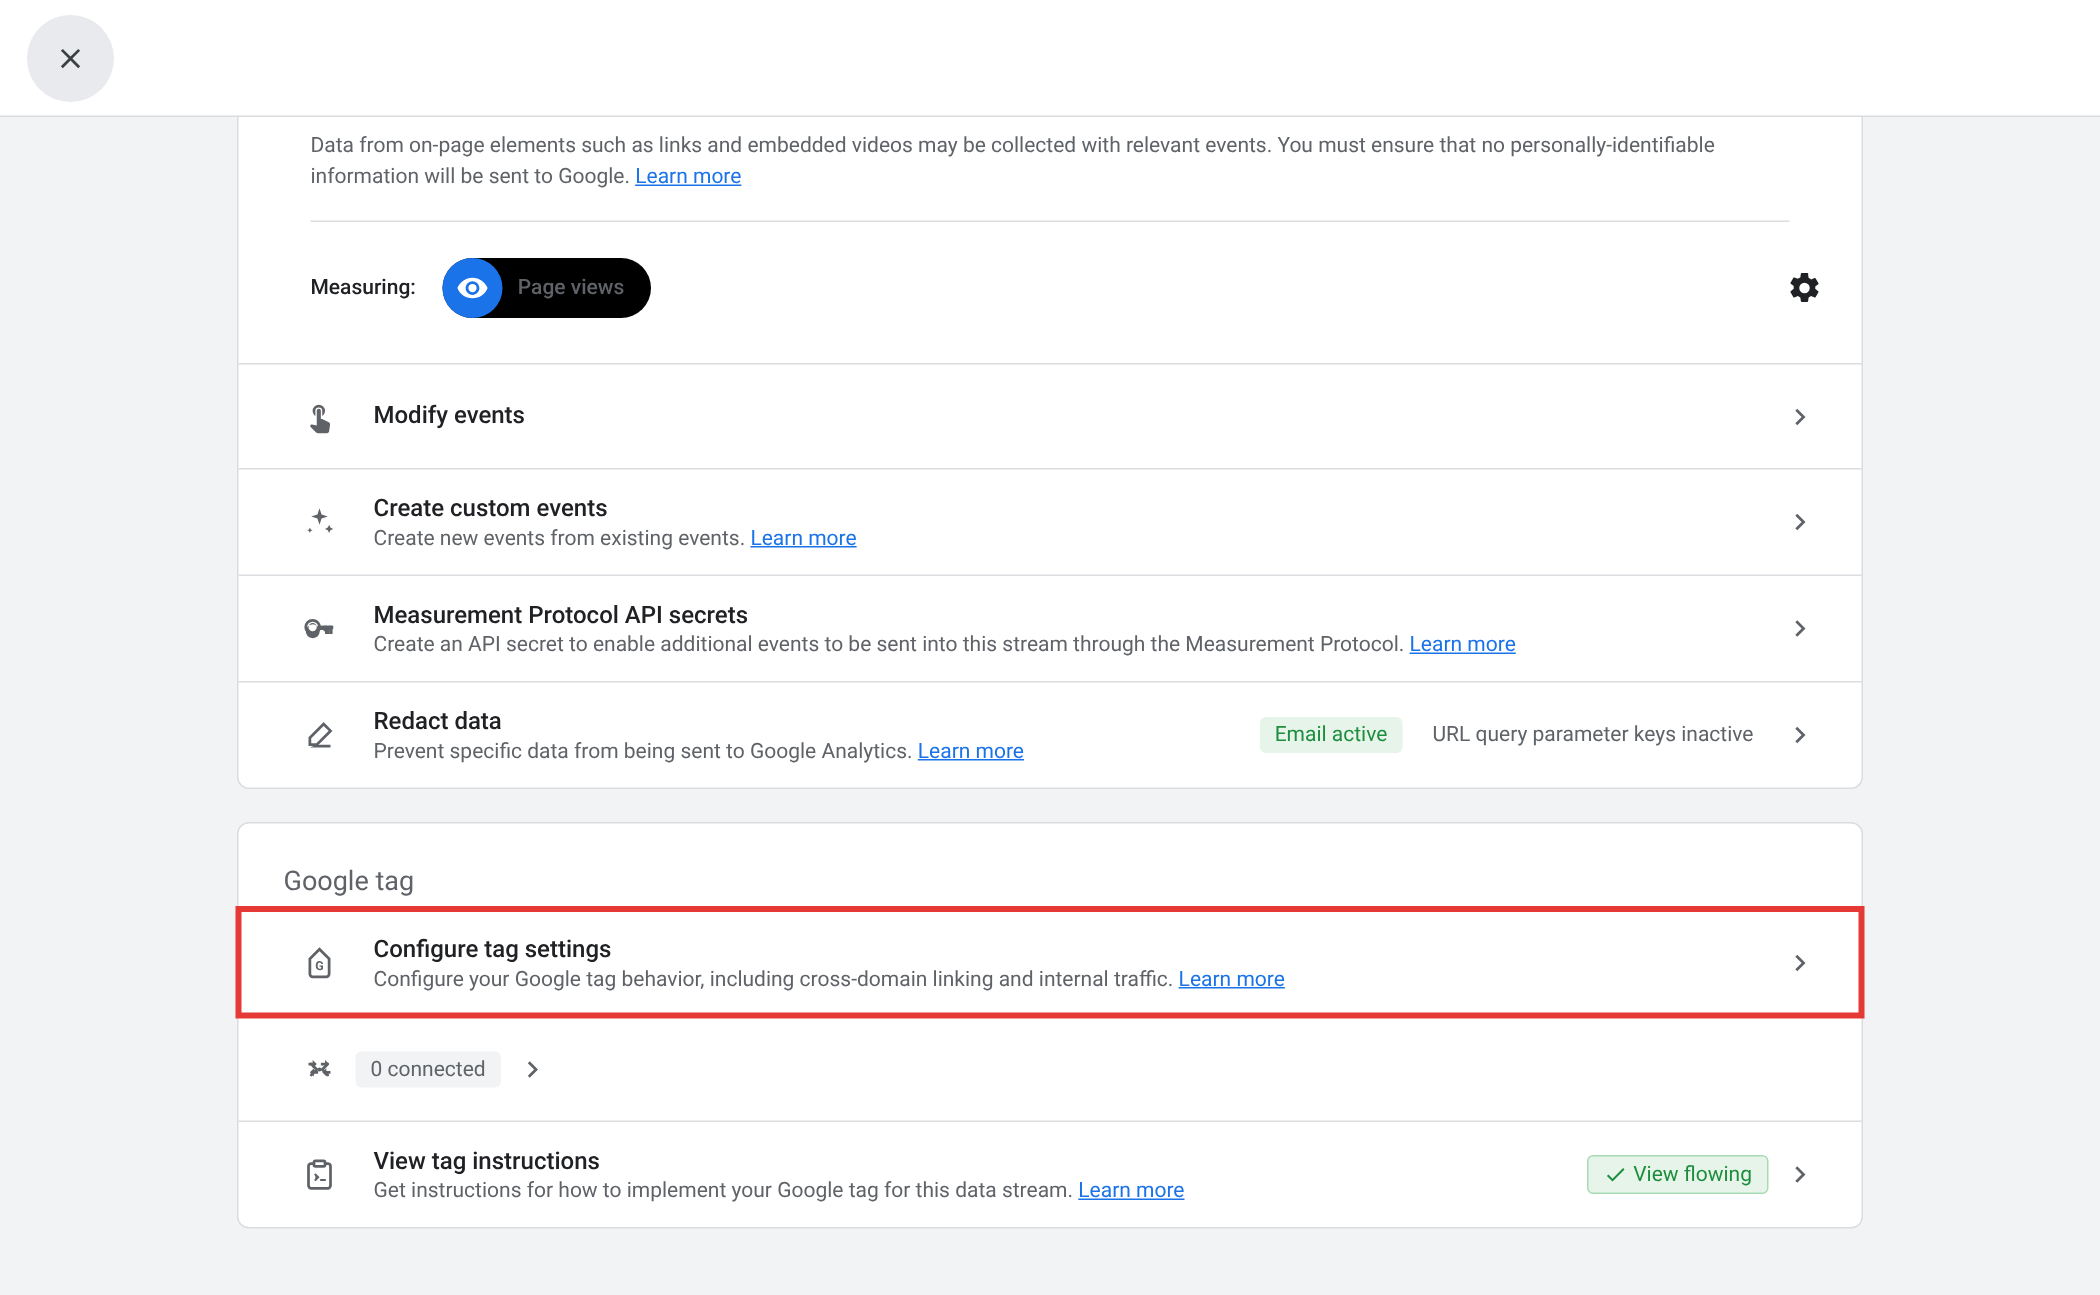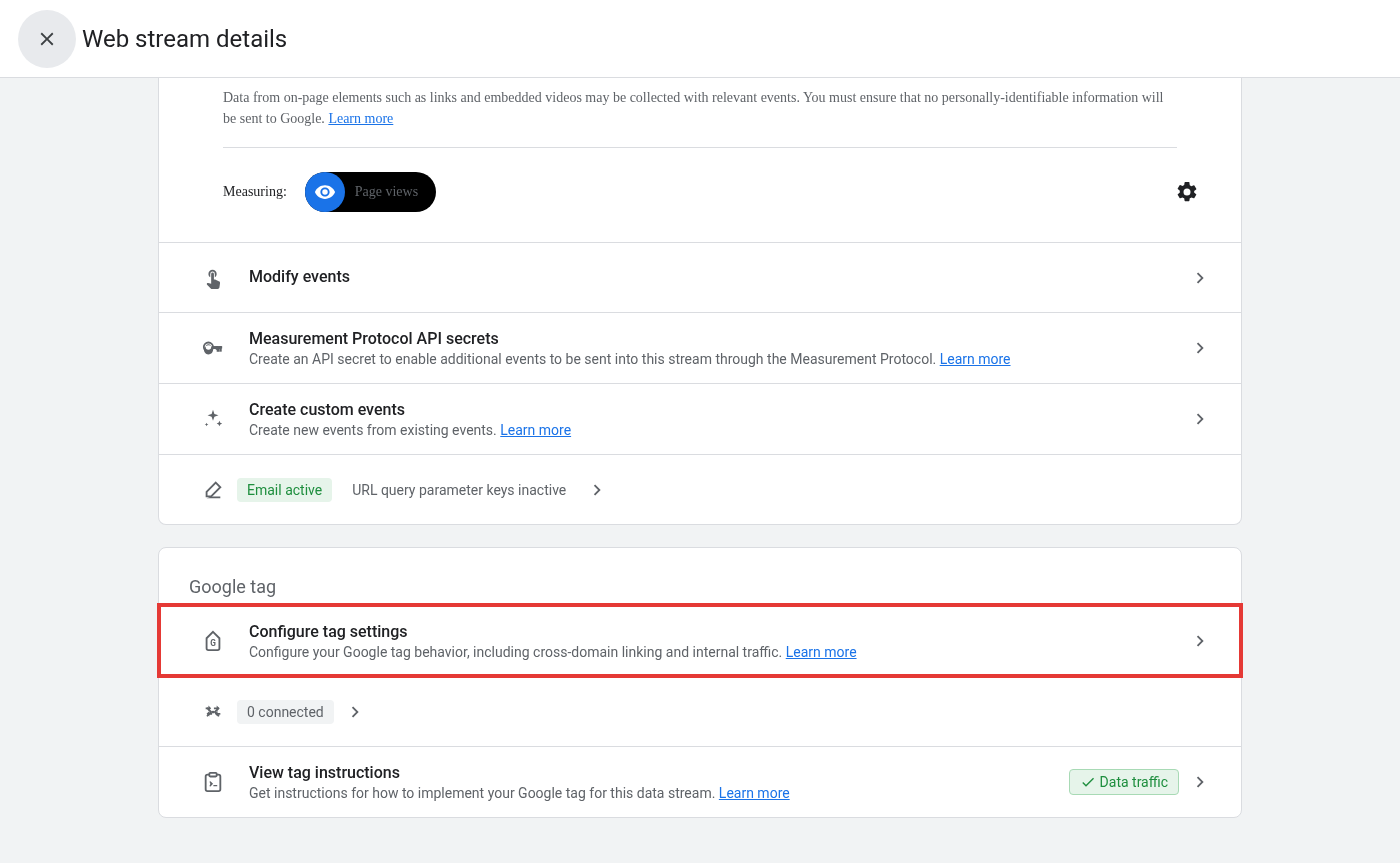--- a/index.html
+++ b/index.html
@@ -36,22 +36,21 @@
   .main {
     padding: 0 158px;
   }
   .card {
     background: #fff;
     border: 1px solid #dadce0;
     border-radius: 8px;
     margin-bottom: 22px;
   }
   .section-pad {
-    padding: 0 64px;
-    font-family: Liberation Serif, serif;
+    padding: 0 48px;
   }
   .desc {
     font-size: 14px;
     color: #5f6368;
     line-height: 1.5;
     padding-top: 9px;
     padding-bottom: 18px;
   }
   .link { color: #1a73e8; text-decoration: underline; cursor: pointer; }
   .divider-inner { height:1px; background:#dadce0; margin:0; }
@@ -122,21 +121,20 @@
 </style>
 </head>
 <body>
 
 <div class="header">
   <div class="close-btn">
     <svg width="22" height="22" viewBox="0 0 24 24">
         <path fill="#3c4043" d="M19 6.41 17.59 5 12 10.59 6.41 5 5 6.41 10.59 12 5 17.59 6.41 19 12 13.41 17.59 19 19 17.59 13.41 12z"></path>
       </svg>
   </div>
-  <div class="title">Web stream details</div>
 </div>
 
 <div class="main">
 
   <div class="card" style="border-top-left-radius:0;border-top-right-radius:0;border-top:none;">
     <div class="section-pad" style="position:relative;">
       <div class="desc">
         <span>Data from on-page elements such as links and embedded videos may be collected with relevant events. You must ensure that no personally-identifiable information will be sent to Google. </span><a class="link">Learn more</a>
       </div>
       <div class="divider-inner"></div>
@@ -169,57 +167,61 @@
             <div class="list-title">Modify events</div>
           </div>
           <div class="list-right"></div>
           <svg class="chevron" width="22" height="22" viewBox="0 0 24 24">
             <path fill="#5f6368" d="M8.59 16.59 13.17 12 8.59 7.41 10 6l6 6-6 6z"></path>
           </svg>
         </div>
         <div class="list-row ">
           <div class="list-icon">
             <svg width="22" height="22" viewBox="0 0 24 24">
+              <path fill="#5f6368" d="M12 2l1.5 4.5L18 8l-4.5 1.5L12 14l-1.5-4.5L6 8l4.5-1.5zM19 14l.94 2.06L22 17l-2.06.94L19 20l-.94-2.06L16 17l2.06-.94zM5 16l.63 1.37L7 18l-1.37.63L5 20l-.63-1.37L3 18l1.37-.63z"></path>
+            </svg>
+          </div>
+          <div class="list-text">
+            <div class="list-title">Create custom events</div>
+            <div class="list-sub">Create new events from existing events. <a class="link">Learn more</a></div>
+          </div>
+          <div class="list-right"></div>
+          <svg class="chevron" width="22" height="22" viewBox="0 0 24 24">
+            <path fill="#5f6368" d="M8.59 16.59 13.17 12 8.59 7.41 10 6l6 6-6 6z"></path>
+          </svg>
+        </div>
+        <div class="list-row ">
+          <div class="list-icon">
+            <svg width="22" height="22" viewBox="0 0 24 24">
               <path fill="#5f6368" d="M7 14a3 3 0 1 1 0-6 3 3 0 0 1 0 6zm5-4h9v3h-2v3h-3v-3h-4a5 5 0 1 0 0 2"></path>
               <circle cx="7" cy="11" r="5" fill="none" stroke="#5f6368" stroke-width="2"></circle>
               <rect x="11" y="10" width="11" height="2.5" fill="#5f6368"></rect>
               <rect x="19" y="10" width="2.5" height="6" fill="#5f6368"></rect>
               <rect x="15" y="10" width="2.5" height="4" fill="#5f6368"></rect>
             </svg>
           </div>
           <div class="list-text">
             <div class="list-title">Measurement Protocol API secrets</div>
             <div class="list-sub">Create an API secret to enable additional events to be sent into this stream through the Measurement Protocol. <a class="link">Learn more</a></div>
           </div>
           <div class="list-right"></div>
           <svg class="chevron" width="22" height="22" viewBox="0 0 24 24">
             <path fill="#5f6368" d="M8.59 16.59 13.17 12 8.59 7.41 10 6l6 6-6 6z"></path>
           </svg>
         </div>
         <div class="list-row ">
           <div class="list-icon">
             <svg width="22" height="22" viewBox="0 0 24 24">
-              <path fill="#5f6368" d="M12 2l1.5 4.5L18 8l-4.5 1.5L12 14l-1.5-4.5L6 8l4.5-1.5zM19 14l.94 2.06L22 17l-2.06.94L19 20l-.94-2.06L16 17l2.06-.94zM5 16l.63 1.37L7 18l-1.37.63L5 20l-.63-1.37L3 18l1.37-.63z"></path>
-            </svg>
-          </div>
-          <div class="list-text">
-            <div class="list-title">Create custom events</div>
-            <div class="list-sub">Create new events from existing events. <a class="link">Learn more</a></div>
-          </div>
-          <div class="list-right"></div>
-          <svg class="chevron" width="22" height="22" viewBox="0 0 24 24">
-            <path fill="#5f6368" d="M8.59 16.59 13.17 12 8.59 7.41 10 6l6 6-6 6z"></path>
-          </svg>
-        </div>
-        <div class="list-row ">
-          <div class="list-icon">
-            <svg width="22" height="22" viewBox="0 0 24 24">
               <path fill="none" stroke="#5f6368" stroke-width="2" d="M15 4l5 5-10 10H5v-5z"></path>
               <path fill="#5f6368" d="M10 19h10v2H5"></path>
             </svg>
+          </div>
+          <div class="list-text">
+            <div class="list-title">Redact data</div>
+            <div class="list-sub">Prevent specific data from being sent to Google Analytics. <a class="link">Learn more</a></div>
           </div>
           <div class="list-right">
             <span class="badge badge-green"><span>Email active</span></span>
             <span class="badge badge-plain"><span>URL query parameter keys inactive</span></span>
           </div>
           <svg class="chevron" width="22" height="22" viewBox="0 0 24 24">
             <path fill="#5f6368" d="M8.59 16.59 13.17 12 8.59 7.41 10 6l6 6-6 6z"></path>
           </svg>
         </div>
       </div>
@@ -269,21 +271,21 @@
           </div>
           <div class="list-text">
             <div class="list-title">View tag instructions</div>
             <div class="list-sub">Get instructions for how to implement your Google tag for this data stream. <a class="link">Learn more</a></div>
           </div>
           <div class="list-right">
             <span class="badge badge-flowing">
               <svg width="16" height="16" viewBox="0 0 24 24">
                 <path fill="#1e8e3e" d="M9 16.17 4.83 12l-1.42 1.41L9 19 21 7l-1.41-1.41z"></path>
               </svg>
-              <span>Data traffic</span>
+              <span>View flowing</span>
             </span>
           </div>
           <svg class="chevron" width="22" height="22" viewBox="0 0 24 24">
             <path fill="#5f6368" d="M8.59 16.59 13.17 12 8.59 7.41 10 6l6 6-6 6z"></path>
           </svg>
         </div>
       </div>
   </div>
 </div>
 

